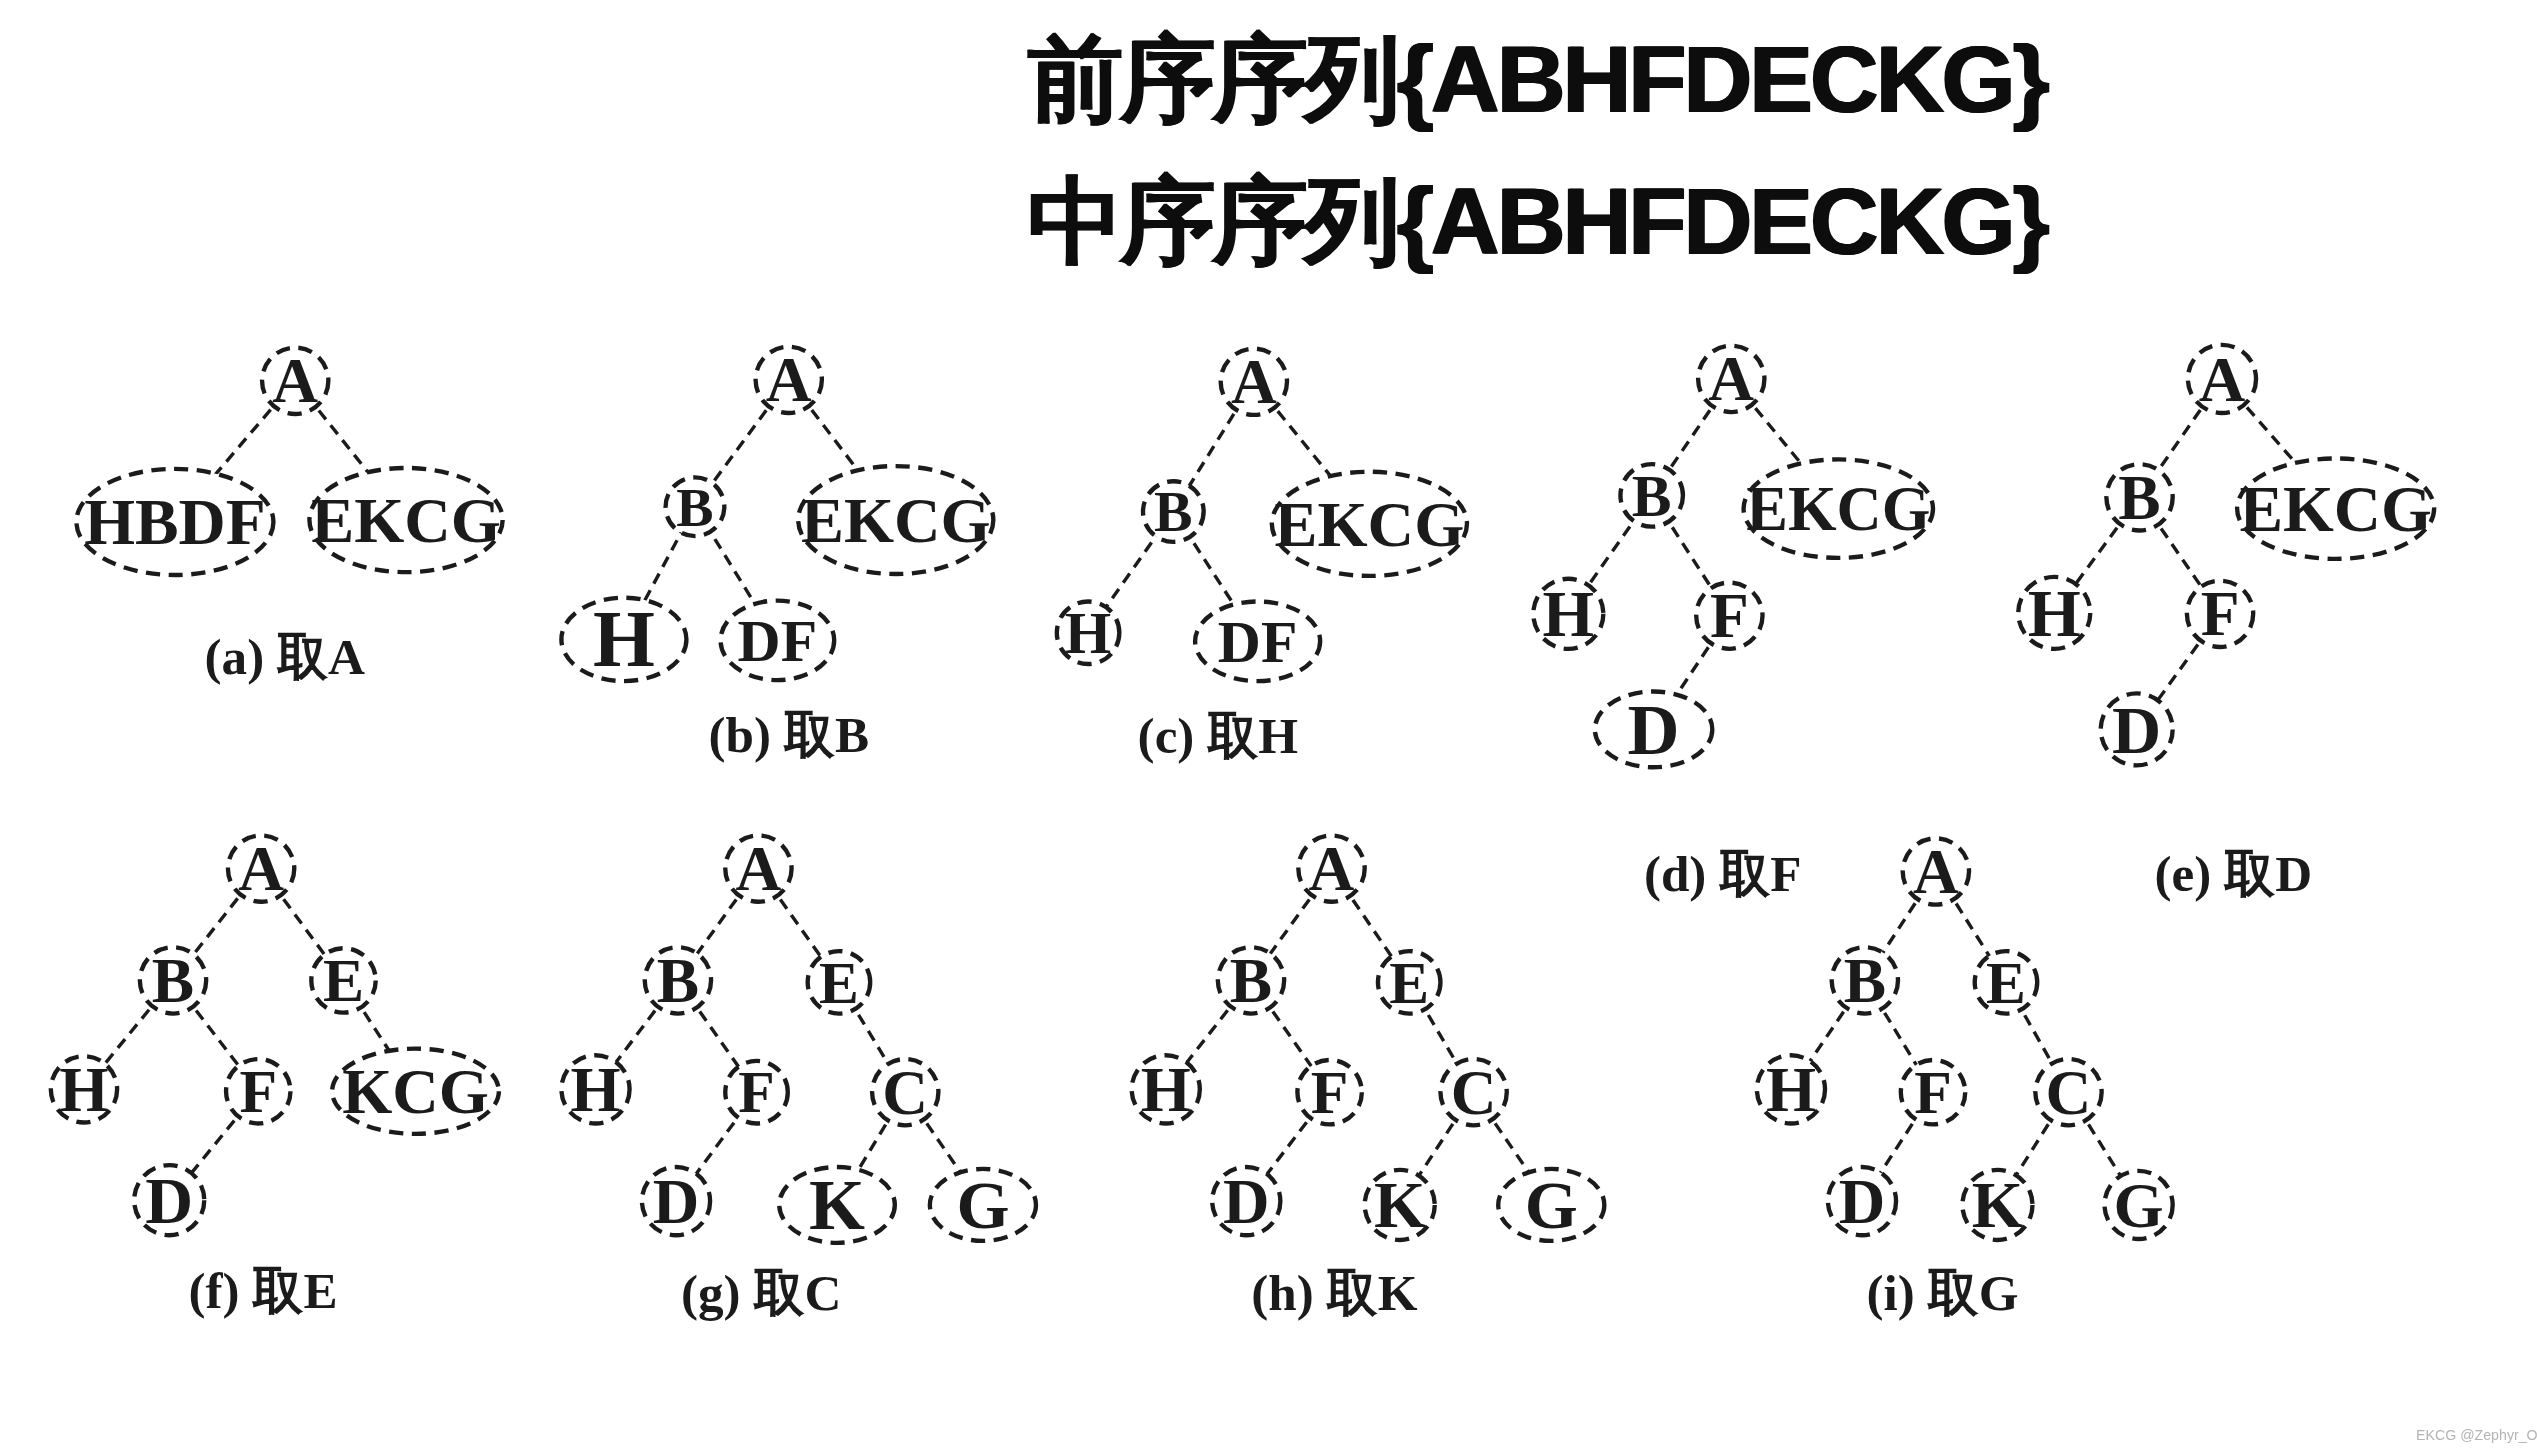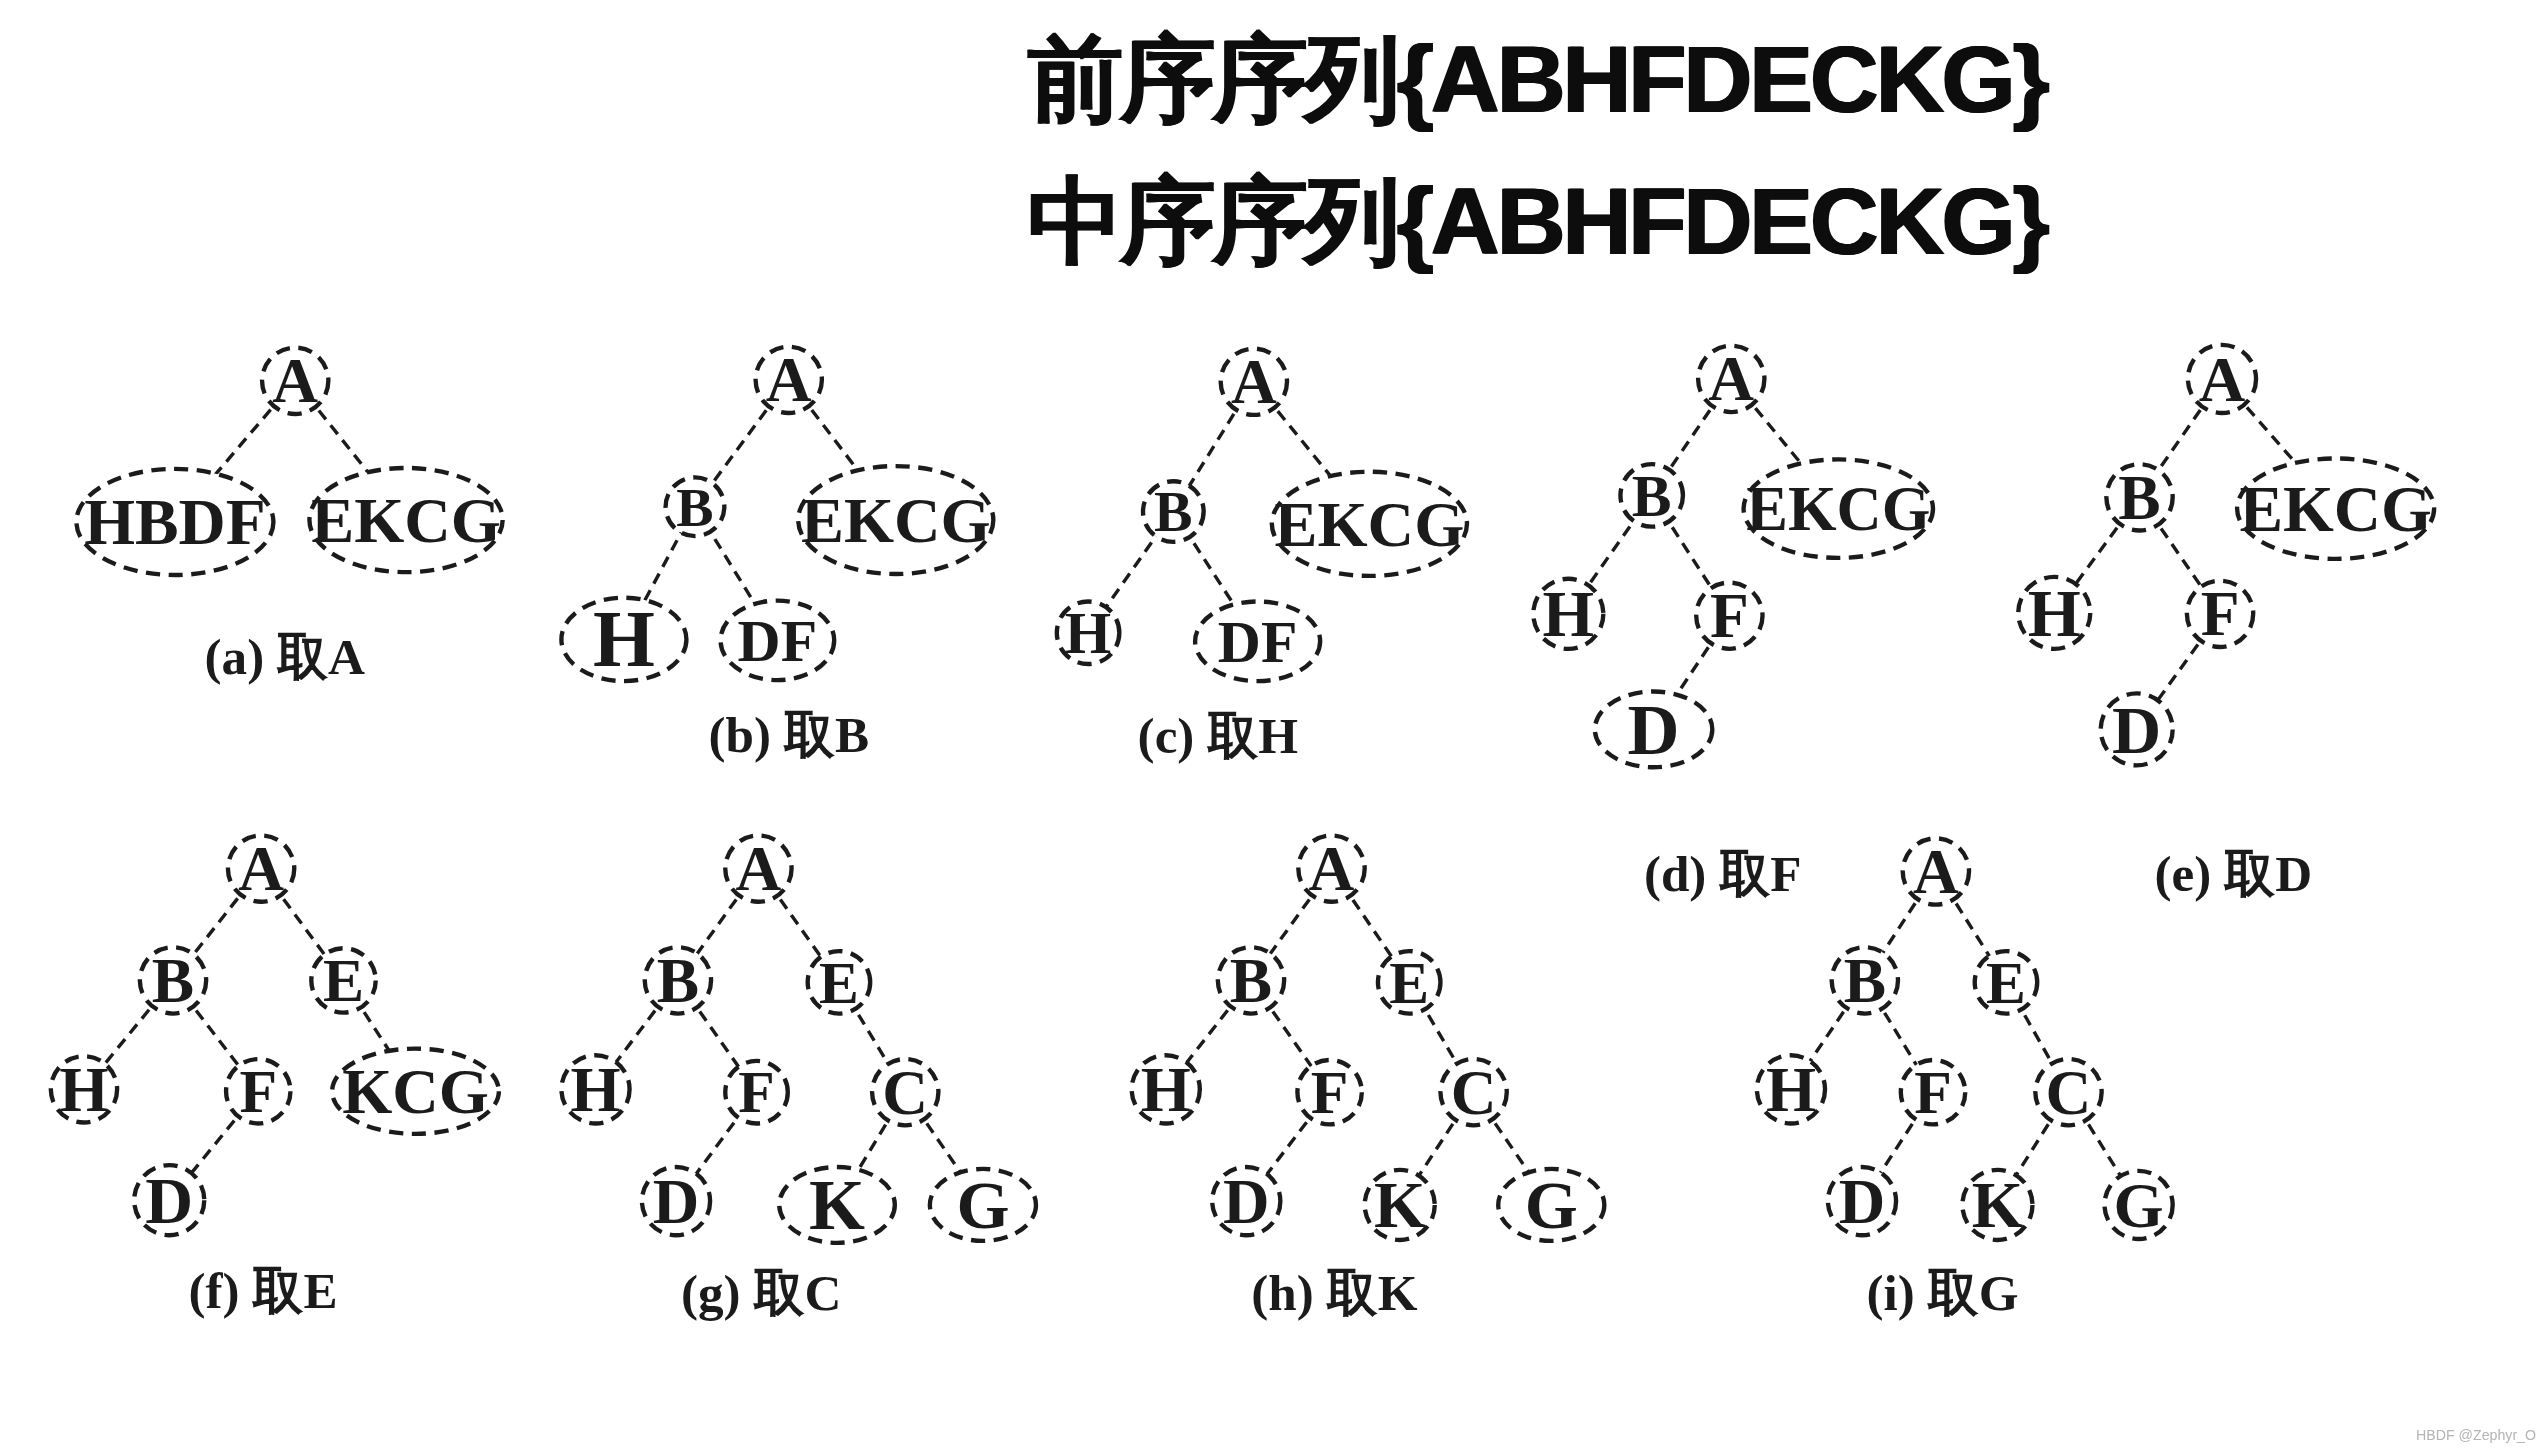--- a/index.html
+++ b/index.html
@@ -376,15 +376,15 @@
           <text x="2108" y="1295.8" font-size="70" class="node-label">K</text>
         </g>
         <g>
           <ellipse cx="2257" cy="1272" rx="36" ry="36" class="node-shape"></ellipse>
           <text x="2257" y="1295.12" font-size="68" class="node-label">G</text>
         </g>
         <text x="2050" y="1383" class="caption">(i) 取G</text>
       </g>
     </svg>
 
-  <div id="watermark">HBDF @Zephyr_O</div>
+  <div id="watermark">EKCG @Zephyr_O</div>
 </div>
 
 
 </body></html>

